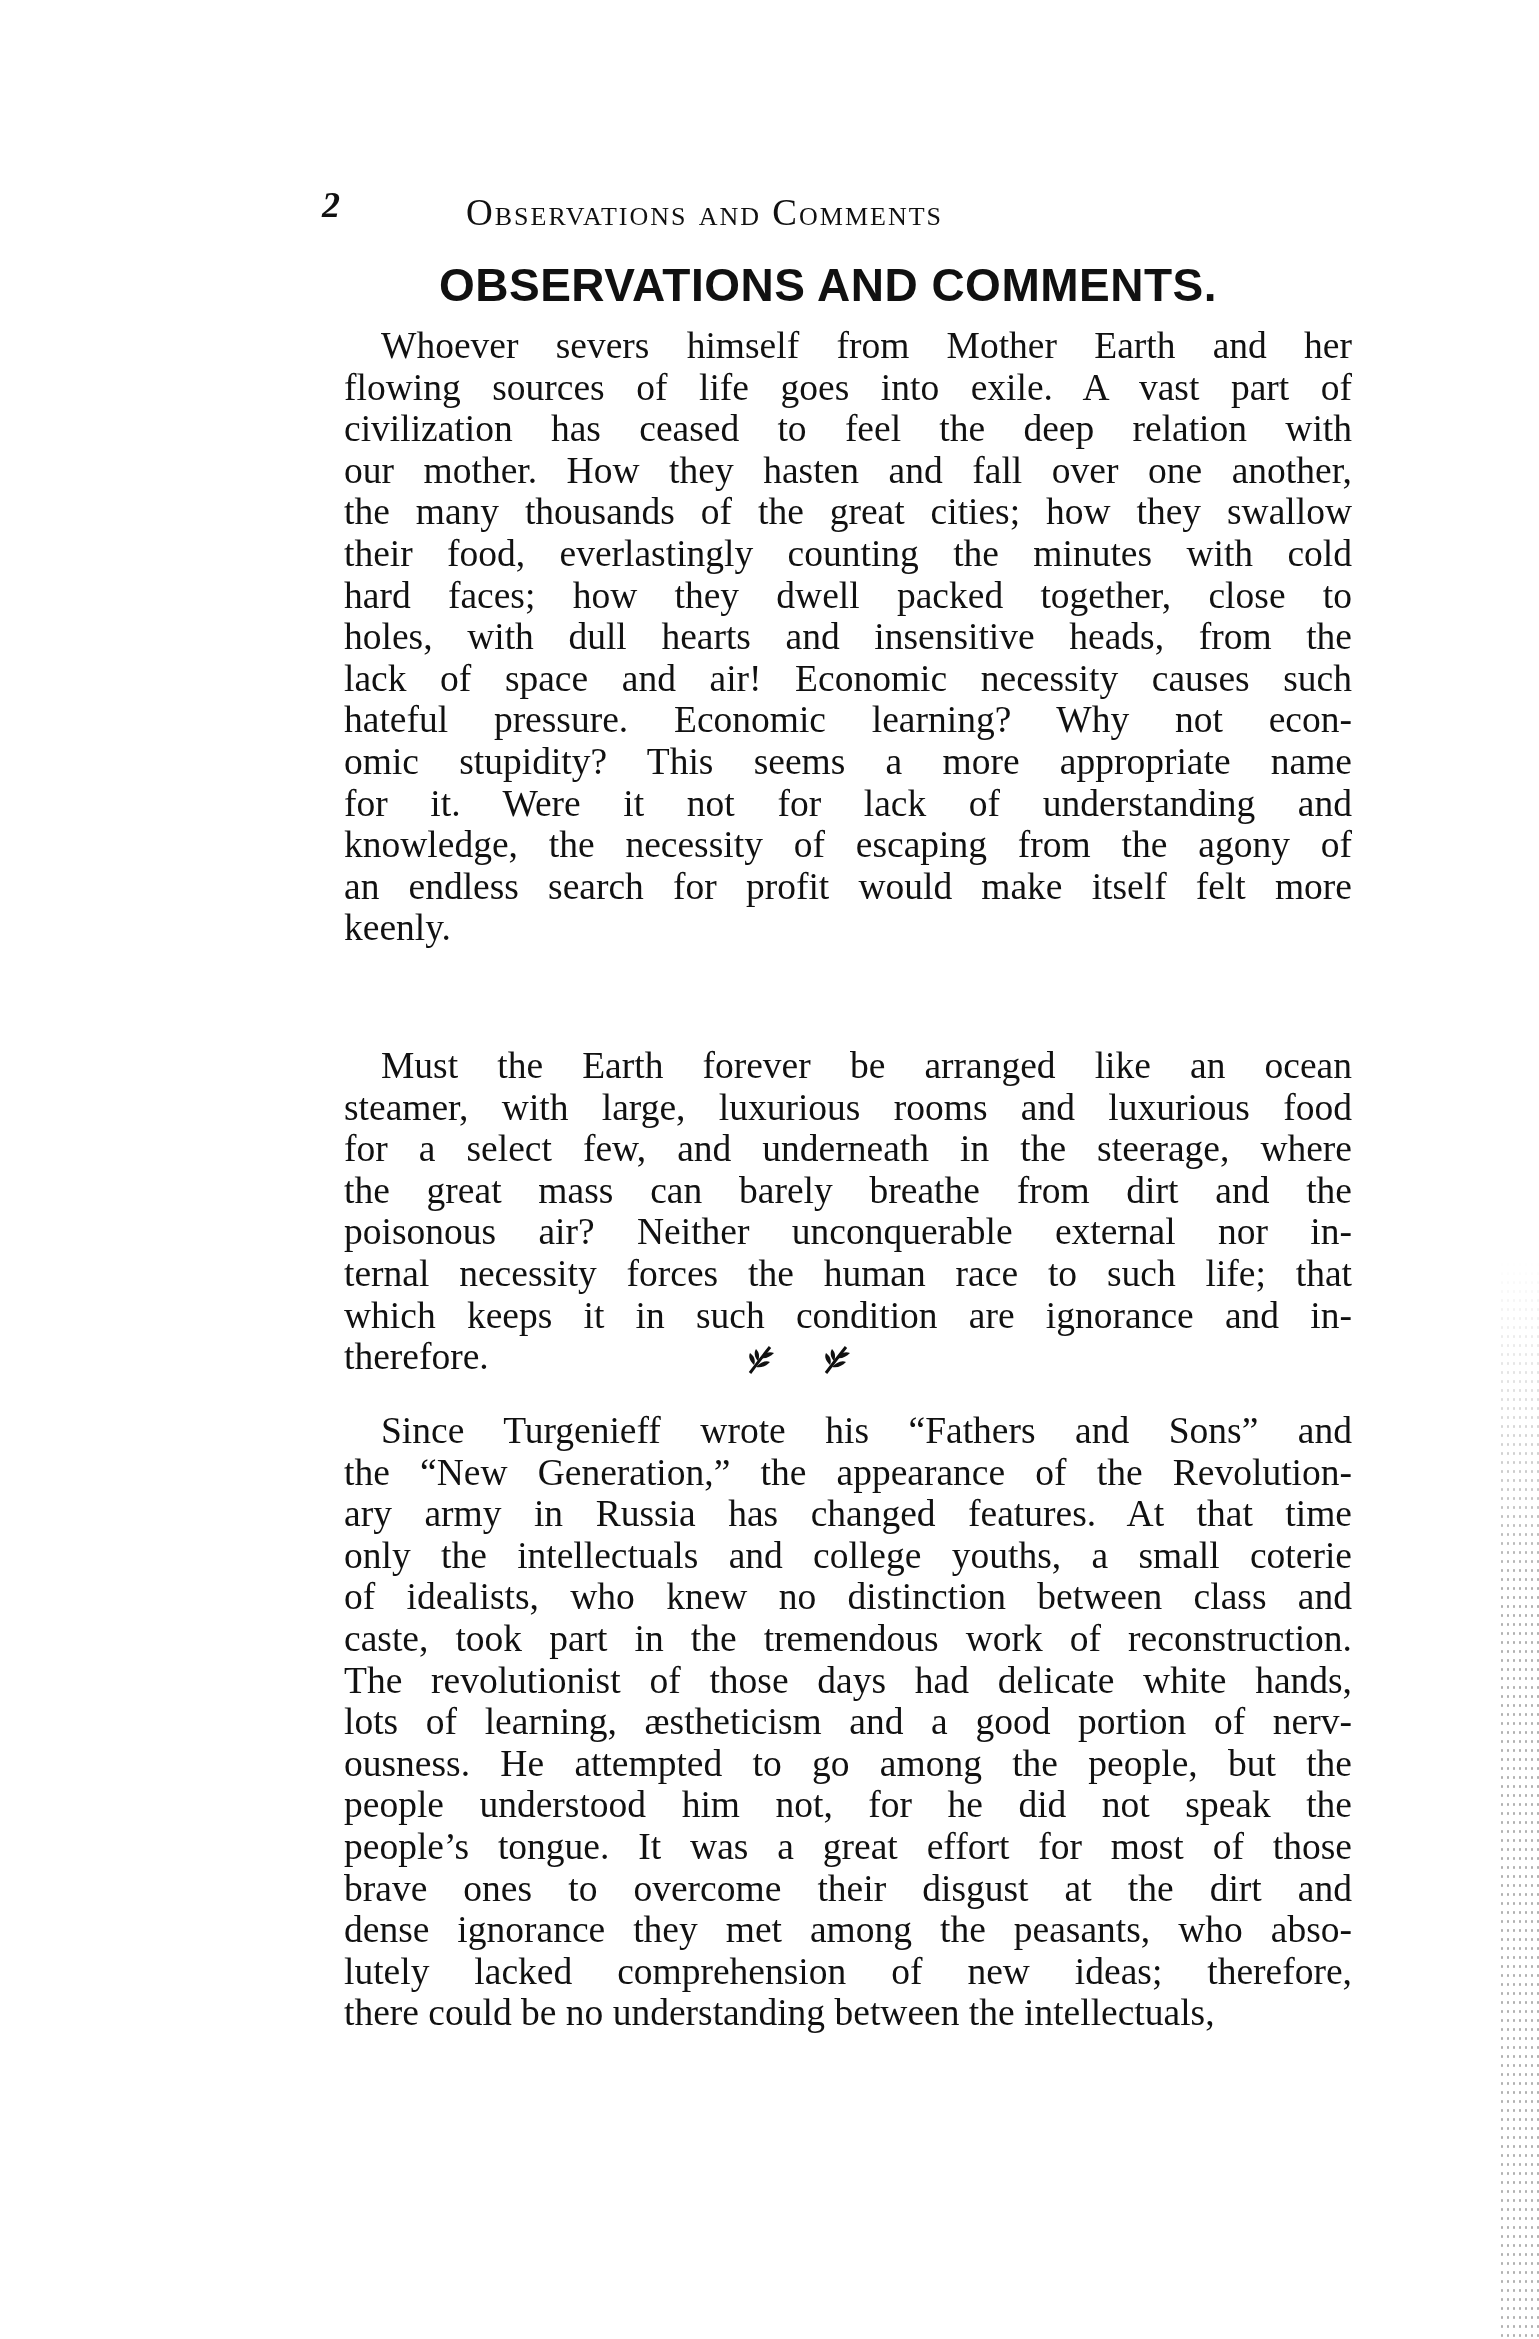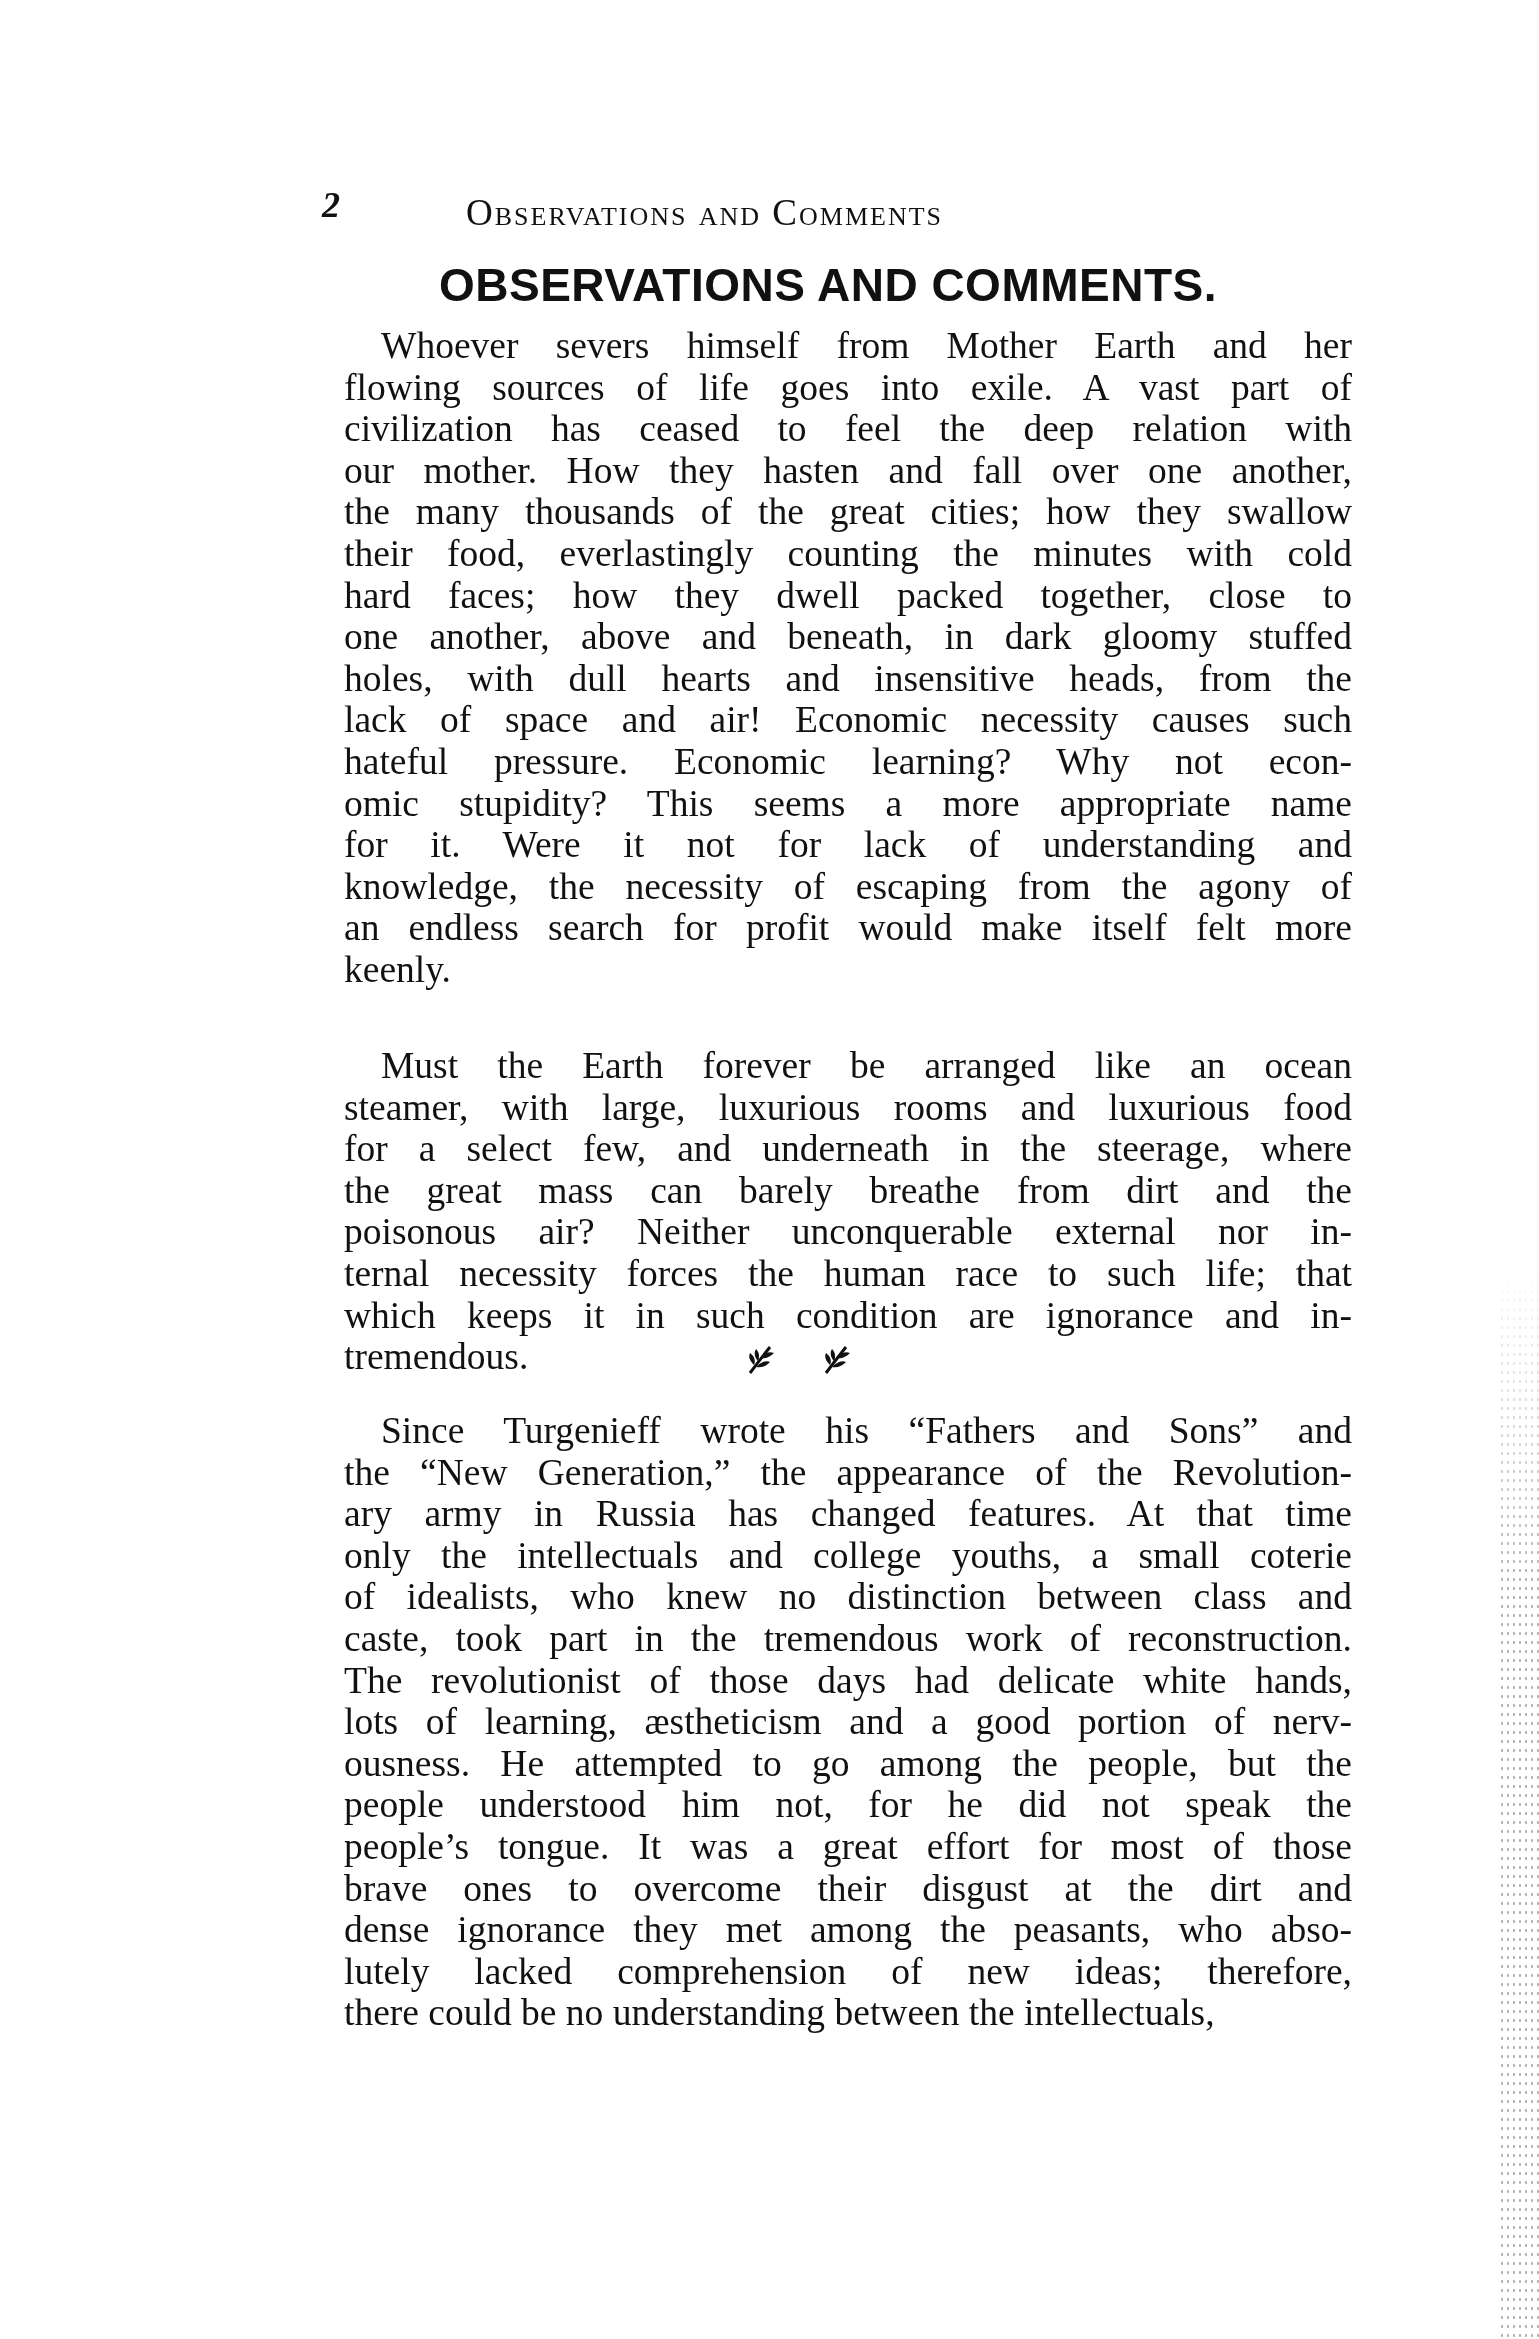--- a/index.html
+++ b/index.html
@@ -119,39 +119,38 @@
   <div class="article-title">OBSERVATIONS AND COMMENTS.</div>
 
   <div class="body-text" id="para1">
       <span class="line first">Whoever severs himself from Mother Earth and her</span>
       <span class="line">flowing sources of life goes into exile.  A vast part of</span>
       <span class="line">civilization has ceased to feel the deep relation with</span>
       <span class="line">our mother.  How they hasten and fall over one another,</span>
       <span class="line">the many thousands of the great cities; how they swallow</span>
       <span class="line">their food, everlastingly counting the minutes with cold</span>
       <span class="line">hard faces; how they dwell packed together, close to</span>
-      <span class="line">one another, above and beneath, in dark gloomy stuffed</span>
       <span class="line">holes, with dull hearts and insensitive heads, from the</span>
       <span class="line">lack of space and air!  Economic necessity causes such</span>
       <span class="line">hateful pressure.  Economic learning?  Why not econ-</span>
       <span class="line">omic stupidity?  This seems a more appropriate name</span>
       <span class="line">for it.  Were it not for lack of understanding and</span>
       <span class="line">knowledge, the necessity of escaping from the agony of</span>
       <span class="line">an endless search for profit would make itself felt more</span>
       <span class="line last">keenly.</span>
     </div>
   <div class="body-text" id="para2">
       <span class="line first">Must the Earth forever be arranged like an ocean</span>
       <span class="line">steamer, with large, luxurious rooms and luxurious food</span>
       <span class="line">for a select few, and underneath in the steerage, where</span>
       <span class="line">the great mass can barely breathe from dirt and the</span>
       <span class="line">poisonous air?  Neither unconquerable external nor in-</span>
       <span class="line">ternal necessity forces the human race to such life; that</span>
       <span class="line">which keeps it in such condition are ignorance and in-</span>
-      <span class="line last">tremendous.</span>
+      <span class="line last">therefore.</span>
     </div>
 
   <div class="ornament">
     <span>
       <svg width="34" height="34" viewBox="0 0 34 34">
         <path d="M6 30 C12 22 18 14 26 4" stroke="#111" stroke-width="3" fill="none"></path>
         <path d="M10 22 C6 18 4 14 6 10 C10 13 12 17 10 22Z" fill="#111"></path>
         <path d="M16 15 C22 16 26 14 30 10 C25 8 20 10 16 15Z" fill="#111"></path>
         <path d="M14 18 C10 14 10 9 12 6 C15 9 16 13 14 18Z" fill="#111"></path>
         <path d="M12 24 C18 25 22 23 26 19 C21 17 16 20 12 24Z" fill="#111"></path>

